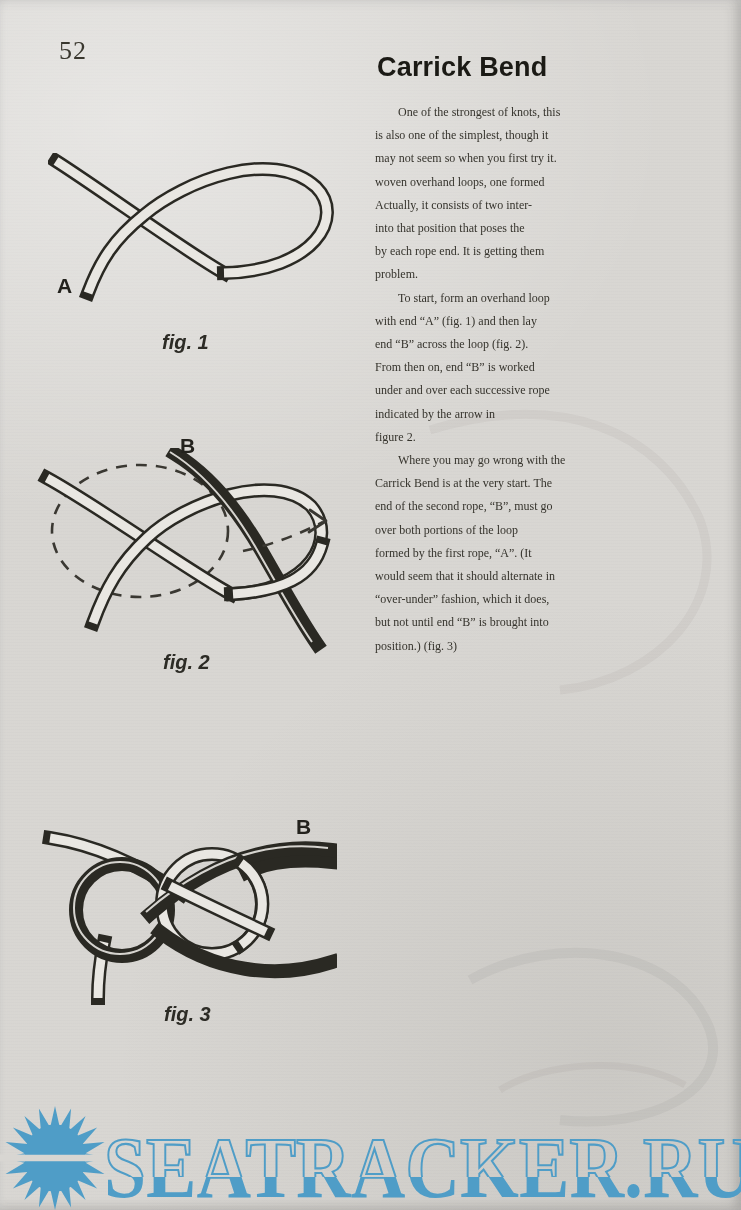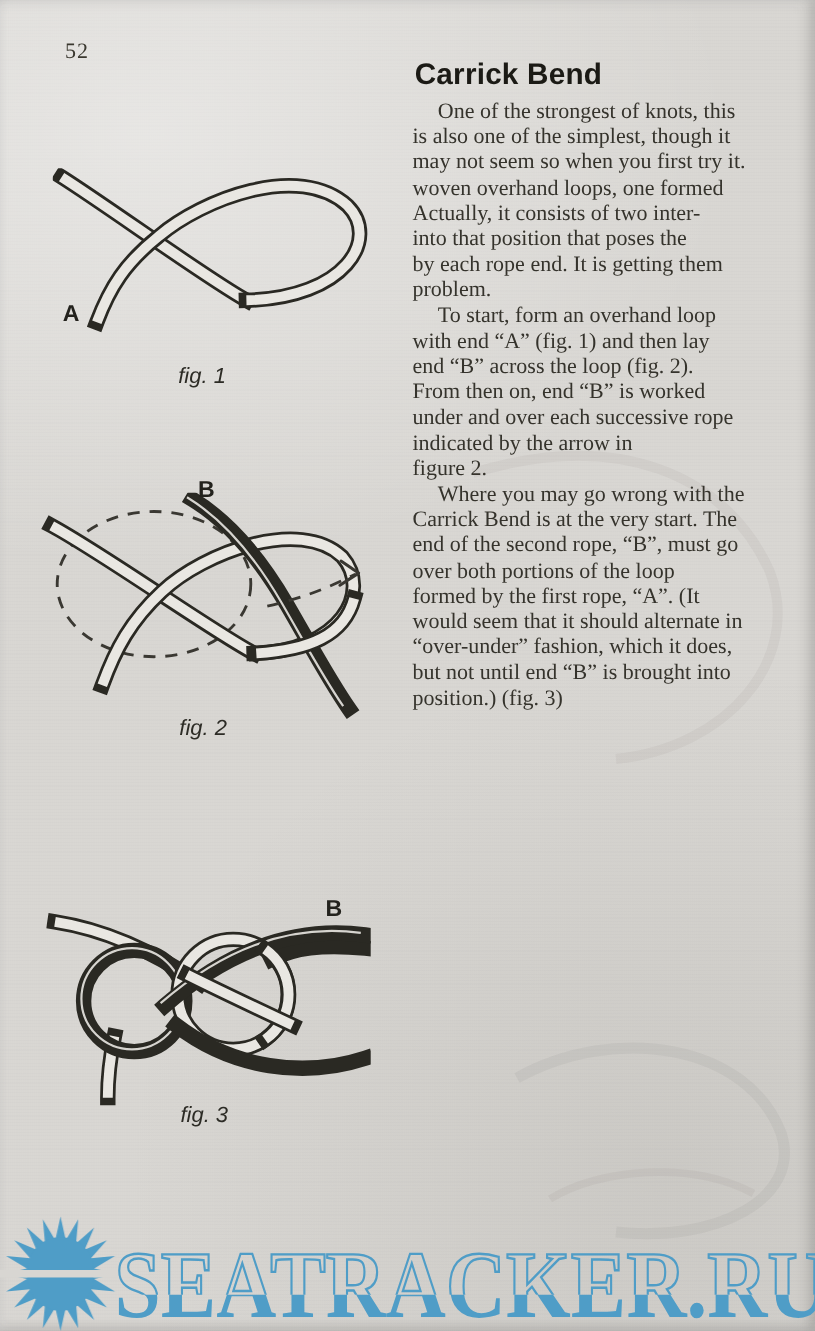--- a/index.html
+++ b/index.html
@@ -21,36 +21,36 @@
       radial-gradient(95% 55% at 82% 88%, rgba(105,103,95,.12), rgba(105,103,95,0) 70%),
       repeating-linear-gradient(0deg, rgba(0,0,0,.012) 0 1px, rgba(0,0,0,0) 1px 3px),
       repeating-linear-gradient(90deg, rgba(255,255,255,.02) 0 1px, rgba(255,255,255,0) 1px 2px),
       var(--paper);
     box-shadow: inset -6px 0 12px rgba(40,40,35,.16),
                 inset 0 -4px 10px rgba(40,40,35,.08),
                 inset 3px 3px 8px rgba(255,255,255,.22);
   }
   .abs{position:absolute;}
   .page-number{
-    left:59px;top:36px;font-size:20px;color:#3a382f;letter-spacing:1px;
+    left:59px;top:36px;font-size:26px;color:#3a382f;letter-spacing:1px;
   }
   .title{
     left:377px;top:52px;margin:0;
     font-family:"Liberation Sans","DejaVu Sans",sans-serif;
     font-weight:700;font-size:27px;color:#1b1a15;letter-spacing:.2px;
   }
   .body-text{
-    left:375px;top:90px;width:350px;
-    font-size:20px;line-height:23.2px;color:#35332c;
+    left:375px;top:101px;width:350px;
+    font-size:12px;line-height:23.2px;color:#35332c;
     white-space:nowrap;
   }
   .para > div:first-child{text-indent:23px;}
   .fig-caption{
     font-family:"Liberation Sans","DejaVu Sans",sans-serif;
-    font-style:italic;font-weight:400;font-size:20px;color:#2c2b25;
+    font-style:italic;font-weight:700;font-size:20px;color:#2c2b25;
   }
   .rope-label{
     font-family:"Liberation Sans","DejaVu Sans",sans-serif;
     font-weight:600;font-size:21px;color:#23221d;
   }
   svg{display:block;}
   .rope-outer{stroke:var(--ink);stroke-width:14;fill:none;stroke-linecap:square;stroke-linejoin:round;}
   .rope-inner{stroke:var(--paper-light);stroke-width:9;fill:none;stroke-linecap:butt;stroke-linejoin:round;}
   .rope-dark{stroke:var(--ink);stroke-width:14;fill:none;stroke-linecap:square;stroke-linejoin:round;}
   .rope-dark-hl{stroke:var(--paper-light);stroke-width:2;fill:none;stroke-linecap:butt;opacity:.9;}

